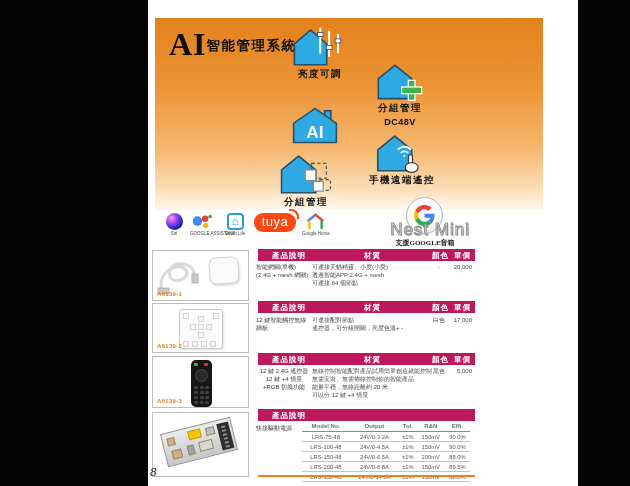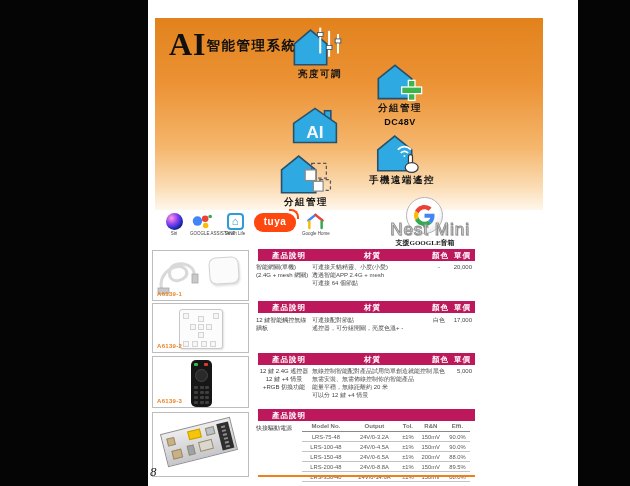--- a/index.html
+++ b/index.html
@@ -17,22 +17,22 @@
   .feat { position:absolute; text-align:center; }
   .feat-label { font-family:"Liberation Serif", serif; font-weight:bold; font-size:9.5px; color:#141414; letter-spacing:1.5px; white-space:nowrap; }
   .feat-sub { font-weight:bold; font-size:9px; color:#0d0d0d; letter-spacing:.5px; margin-top:2px; }
 
   
   .logos { position:absolute; left:16px; top:211px; height:26px; }
   .logo-item { position:absolute; text-align:center; }
   .logo-label { font-size:4.5px; color:#444; margin-top:1px; white-space:nowrap; }
   .siri-ball { width:17px; height:17px; border-radius:50%;
                background:radial-gradient(circle at 32% 30%, #ff9ae0 0%, #8a3ff0 38%, #2430c8 62%, #0b0a26 88%); margin:0 auto; }
-  .tuya-pill { width:42px; height:19px; border-radius:9px; background:#ff4810; color:#fff; font-weight:bold;
-               font-size:10px; text-align:center; line-height:18px; letter-spacing:.5px; position:relative; }
+  .tuya-pill { width:42px; height:19px; border-radius:9px; background:#ff4810; color:#fff; font-weight:normal;
+               font-size:13px; text-align:center; line-height:18px; letter-spacing:.5px; position:relative; }
   .tuya-pill::after { content:""; position:absolute; right:-3px; top:-4px; width:8px; height:8px;
                border:2px solid #ff4810; border-left:none; border-bottom:none; border-radius:0 8px 0 0; }
   .smartlife-box { width:17px; height:17px; border:2px solid #2e9bd6; border-radius:4px; margin:0 auto;
                    color:#2e9bd6; font-size:11px; line-height:13px; text-align:center; font-weight:bold; }
 
   
   .g-circle { position:absolute; left:258px; top:197px; width:37px; height:37px; border-radius:50%;
               background:radial-gradient(circle at 35% 30%, #ffffff 55%, #d9d9d9 100%); border:1px solid #b5b5b5;
               display:flex; align-items:center; justify-content:center; }
   .nest-title { position:absolute; left:232px; top:220px; width:90px; text-align:right;

